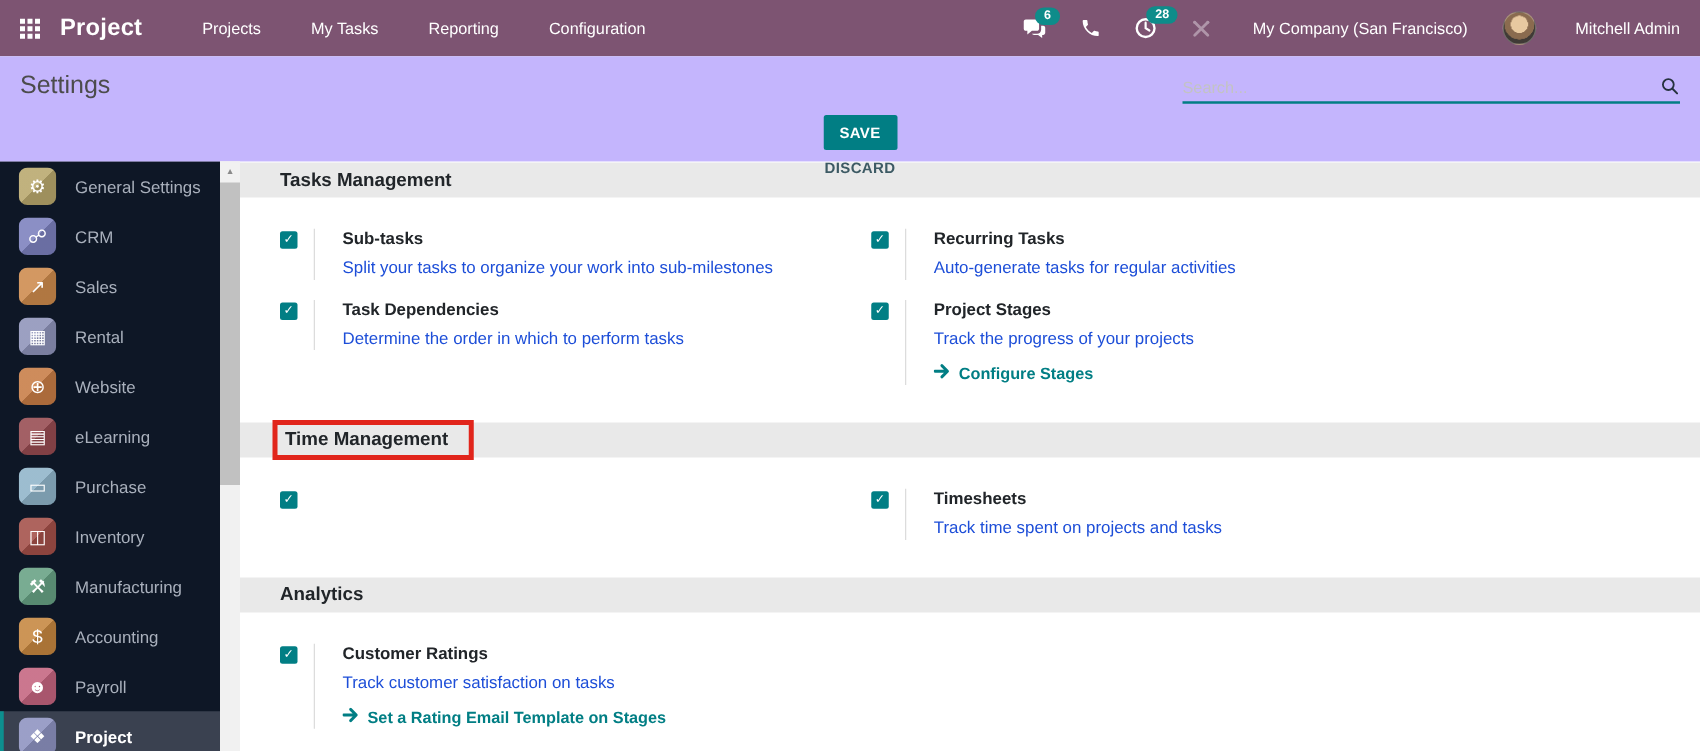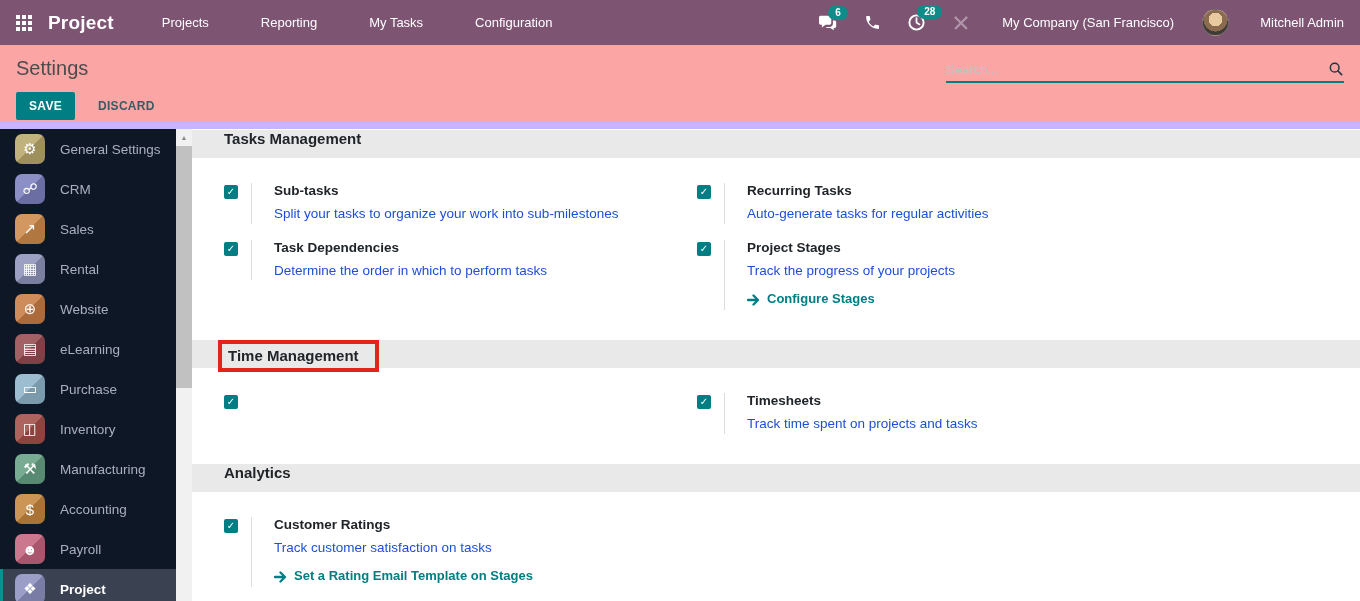--- a/index.html
+++ b/index.html
@@ -6,38 +6,38 @@
   html,body { width:1360px; height:601px; overflow:hidden;
     font-family:"Liberation Sans","DejaVu Sans",sans-serif; background:#ffffff; }
 
   
   .topbar { height:45px; background:#7d5472; display:flex; align-items:center;
     color:#ffffff; padding:0 16px; }
   .apps-grid { display:grid; grid-template-columns:repeat(3,4px); grid-gap:2px;
     margin-right:16px; cursor:pointer; }
   .apps-grid span { width:4px; height:4px; background:#ffffff; }
   .app-name { font-size:19px; font-weight:700; margin-right:30px; letter-spacing:.2px; }
-  .topmenu { display:flex; gap:16px; }
+  .topmenu { display:flex; gap:4px; }
   .topmenu-item { font-size:13px; font-weight:500; padding:13px 18px; cursor:pointer; }
   .topbar-right { margin-left:auto; display:flex; align-items:center; gap:10px; }
   .tb-icon { position:relative; padding:4px 8px; cursor:pointer; display:flex; align-items:center; }
   .tb-badge { position:absolute; top:-4px; left:18px; background:#0e8c8a; color:#fff;
     font-size:10px; font-weight:700; border-radius:9px; padding:2px 7px; line-height:1; }
   .tools-x { opacity:.55; }
   .company-name { font-size:13px; margin:0 18px 0 14px; cursor:pointer; }
   .avatar { width:27px; height:27px; border-radius:50%; cursor:pointer;
     background:radial-gradient(circle at 50% 38%, #e8c9a0 0 34%, #8a6b4f 35% 60%, #3f3a36 61% 100%);
     border:1px solid rgba(255,255,255,.25); }
   .user-name { font-size:13px; margin-left:21px; cursor:pointer; }
 
   
-  .subheader { height:84px; background:#fca5a5; position:relative;
-    border-bottom:7px solid #c4b5fd; }
+  .subheader { height:84px; background:#c4b5fd; position:relative;
+    border-bottom:3px solid #c4b5fd; }
   .page-title { font-size:20px; color:#4c4c4c; padding:12px 0 0 16px; font-weight:400; }
-  .btn-row { display:flex; align-items:center; gap:10px; padding:12px 0 0 16px; }
+  .btn-row { display:flex; align-items:center; padding:12px 0 0 16px;flex-direction:column; }
   .btn-save { background:#017e84; color:#ffffff; font-size:12px; font-weight:700;
     border:none; padding:7px 13px; border-radius:2px; cursor:pointer; letter-spacing:.3px; }
   .btn-discard { background:transparent; color:#3d5a64; font-size:12px; font-weight:700;
     border:none; padding:7px 13px; cursor:pointer; letter-spacing:.3px; }
   .search-wrap { position:absolute; top:16px; right:16px; width:398px;
     border-bottom:2px solid #017e84; display:flex; align-items:center; padding-bottom:4px; }
   .search-input { flex:1; border:none; outline:none; font-size:13px; color:#555;
     font-family:Liberation Sans, sans-serif; background:transparent; }
   .search-input::placeholder { color:#c3c3c3; }
 
@@ -60,60 +60,60 @@
   .ic-manu{background-color:#66a183}.ic-acct{background-color:#c5863f}
   .ic-pay{background-color:#c4647f}.ic-proj{background-color:#8d92c0}
 
   .fake-scrollbar { width:16px; background:#f1f1f1; position:relative; flex-shrink:0; }
   .sb-arrow { height:17px; display:flex; align-items:center; justify-content:center;
     font-size:7px; color:#8a8a8a; cursor:pointer; }
   .sb-thumb { position:absolute; left:0; top:17px; width:16px; height:242px;
     background:#c1c1c1; cursor:pointer; }
 
   .content { flex:1; background:#ffffff; overflow:hidden; padding-top:1px; }
-  .section-band { height:28px; background:#e9e9e9; display:flex; align-items:flex-start;
+  .section-band { height:28px; background:#e9e9e9; display:flex; align-items:center;
     padding-left:32px; overflow:visible; }
   .section-title { font-size:15px; font-weight:700; color:#212529; }
   .annotation-red { display:inline-block; border:4px solid #e1251b;
     padding:3px 16px 3px 6px; margin-left:-6px; background:transparent; }
 
   .settings-grid { display:grid; grid-template-columns:473px 473px;
     padding:25px 0 30px 32px; row-gap:16px; align-items:start; }
   .setting { display:flex; }
   .checkbox { width:14px; height:14px; background:#017e84; border-radius:2px;
     margin-top:2px; display:flex; align-items:center; justify-content:center;
     cursor:pointer; flex-shrink:0; }
   .checkbox .check { color:#ffffff; font-size:10px; line-height:1; }
   .setting-text { border-left:1px solid #dcdcdc; margin-left:13px; padding-left:22px;
     max-width:420px; }
   .setting-title { font-size:13.5px; font-weight:700; color:#212529; margin-bottom:6px; }
   .setting-desc { font-size:13.5px; color:#1d4ed8; line-height:1.45; }
-  .setting-link { display:inline-flex; align-items:flex-end; gap:7px; margin-top:11px;
+  .setting-link { display:inline-flex; align-items:flex-start; gap:7px; margin-top:11px;
     color:#017e84; font-size:13px; font-weight:700; text-decoration:none; cursor:pointer; }
 </style>
 </head>
 <body>
 
 <div class="topbar">
   <div class="apps-grid">
     <span></span>
       <span></span>
       <span></span>
       <span></span>
       <span></span>
       <span></span>
       <span></span>
       <span></span>
       <span></span>
   </div>
   <div class="app-name">Project</div>
   <div class="topmenu">
     <div class="topmenu-item">Projects</div>
+    <div class="topmenu-item">My Tasks</div>
     <div class="topmenu-item">Reporting</div>
-    <div class="topmenu-item">My Tasks</div>
     <div class="topmenu-item">Configuration</div>
   </div>
   <div class="topbar-right">
     <div class="tb-icon">
       <svg width="20" height="18" viewBox="0 0 24 22">
           <path fill="#ffffff" d="M3 2h11c1.1 0 2 .9 2 2v7c0 1.1-.9 2-2 2H9l-4.5 3.5V13H3c-1.1 0-2-.9-2-2V4c0-1.1.9-2 2-2z"></path>
           <path fill="#ffffff" d="M18 8h2c1.1 0 2 .9 2 2v5c0 1.1-.9 2-2 2h-1v3l-4-3h-4c-.8 0-1.6-.4-1.9-1H14c2.2 0 4-1.8 4-4V8z"></path>
         </svg>
       <span class="tb-badge">6</span>
     </div>

